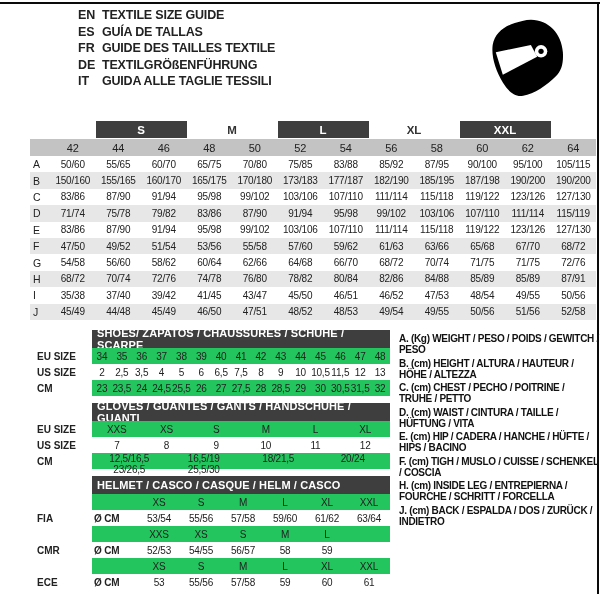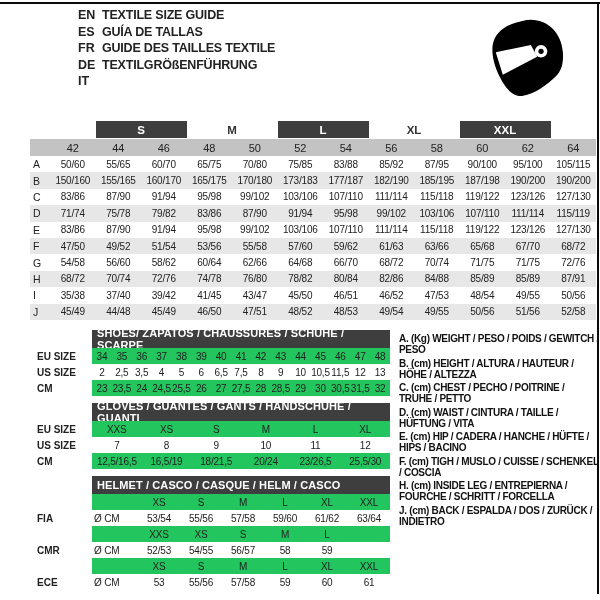--- a/index.html
+++ b/index.html
@@ -36,21 +36,21 @@
   .section{margin-bottom:7px;}
   .sec-header{margin-left:62px;height:18px;background:#3e3e3e;color:#fff;font-weight:bold;
               font-size:11px;display:flex;align-items:center;padding-left:5px;letter-spacing:0.1px;}
   .b-row{display:flex;height:16px;}
   .b-label{width:62px;display:flex;align-items:center;font-weight:bold;font-size:10px;
            padding-left:7px;box-sizing:border-box;}
   .b-grid{flex:1;display:grid;align-items:center;}
   .h-grid{flex:1;display:grid;grid-template-columns:46px repeat(6,1fr);align-items:center;}
   .shaded{background:#22c55e;}
   .b-cell{display:flex;align-items:center;justify-content:center;font-size:10px;letter-spacing:-0.2px;}
-  .b-cell.prefix{font-weight:normal;justify-content:flex-start;padding-left:2px;font-size:10px;}
+  .b-cell.prefix{font-weight:bold;justify-content:flex-start;padding-left:2px;font-size:10px;}
 
   
   .legend{position:absolute;left:399px;top:333px;width:200px;}
   .legend-item{font-weight:bold;font-size:10px;line-height:11px;letter-spacing:-0.3px;
                margin-bottom:2.5px;color:#111;}
 </style>
 </head>
 <body>
 
 <div class="canvas">
@@ -69,20 +69,21 @@
       <div class="lang-row">
         <span class="lang-code">FR</span>
         <span class="lang-text">GUIDE DES TAILLES TEXTILE</span>
       </div>
       <div class="lang-row">
         <span class="lang-code">DE</span>
         <span class="lang-text">TEXTILGRÖßENFÜHRUNG</span>
       </div>
       <div class="lang-row">
         <span class="lang-code">IT</span>
+        <span class="lang-text">GUIDA ALLE TAGLIE TESSILI</span>
       </div>
     </div>
 
   <div class="helmet-wrap">
     <svg viewBox="0 0 100 118" width="78" height="93" aria-hidden="true">
       <path d="M 44 7 C 72 0 94 20 96 47 C 97 62 94 71 87 78 C 76 89 59 101 45 103 C 34 105 26 97 19 86 C 10 71 4 53 6 38 C 9 20 25 11 44 7 Z" fill="#000"></path>
       <polygon points="10,47 55,38 63,53 19,76" fill="#fff"></polygon>
       <circle cx="68" cy="46" r="8" fill="#fff"></circle>
       <circle cx="68" cy="46" r="3.4" fill="#000"></circle>
     </svg>
@@ -354,21 +355,21 @@
               <div class="b-cell">7</div>
               <div class="b-cell">8</div>
               <div class="b-cell">9</div>
               <div class="b-cell">10</div>
               <div class="b-cell">11</div>
               <div class="b-cell">12</div>
             </div>
           </div>
           <div class="b-row">
             <div class="b-label">CM</div>
-            <div class="b-grid shaded" style="grid-template-columns: repeat(6, 1fr);">
+            <div class="b-grid shaded" style="grid-template-columns: repeat(4, 1fr);">
               <div class="b-cell">12,5/16,5</div>
               <div class="b-cell">16,5/19</div>
               <div class="b-cell">18/21,5</div>
               <div class="b-cell">20/24</div>
               <div class="b-cell">23/26,5</div>
               <div class="b-cell">25,5/30</div>
             </div>
           </div>
         </div>
     </div>

